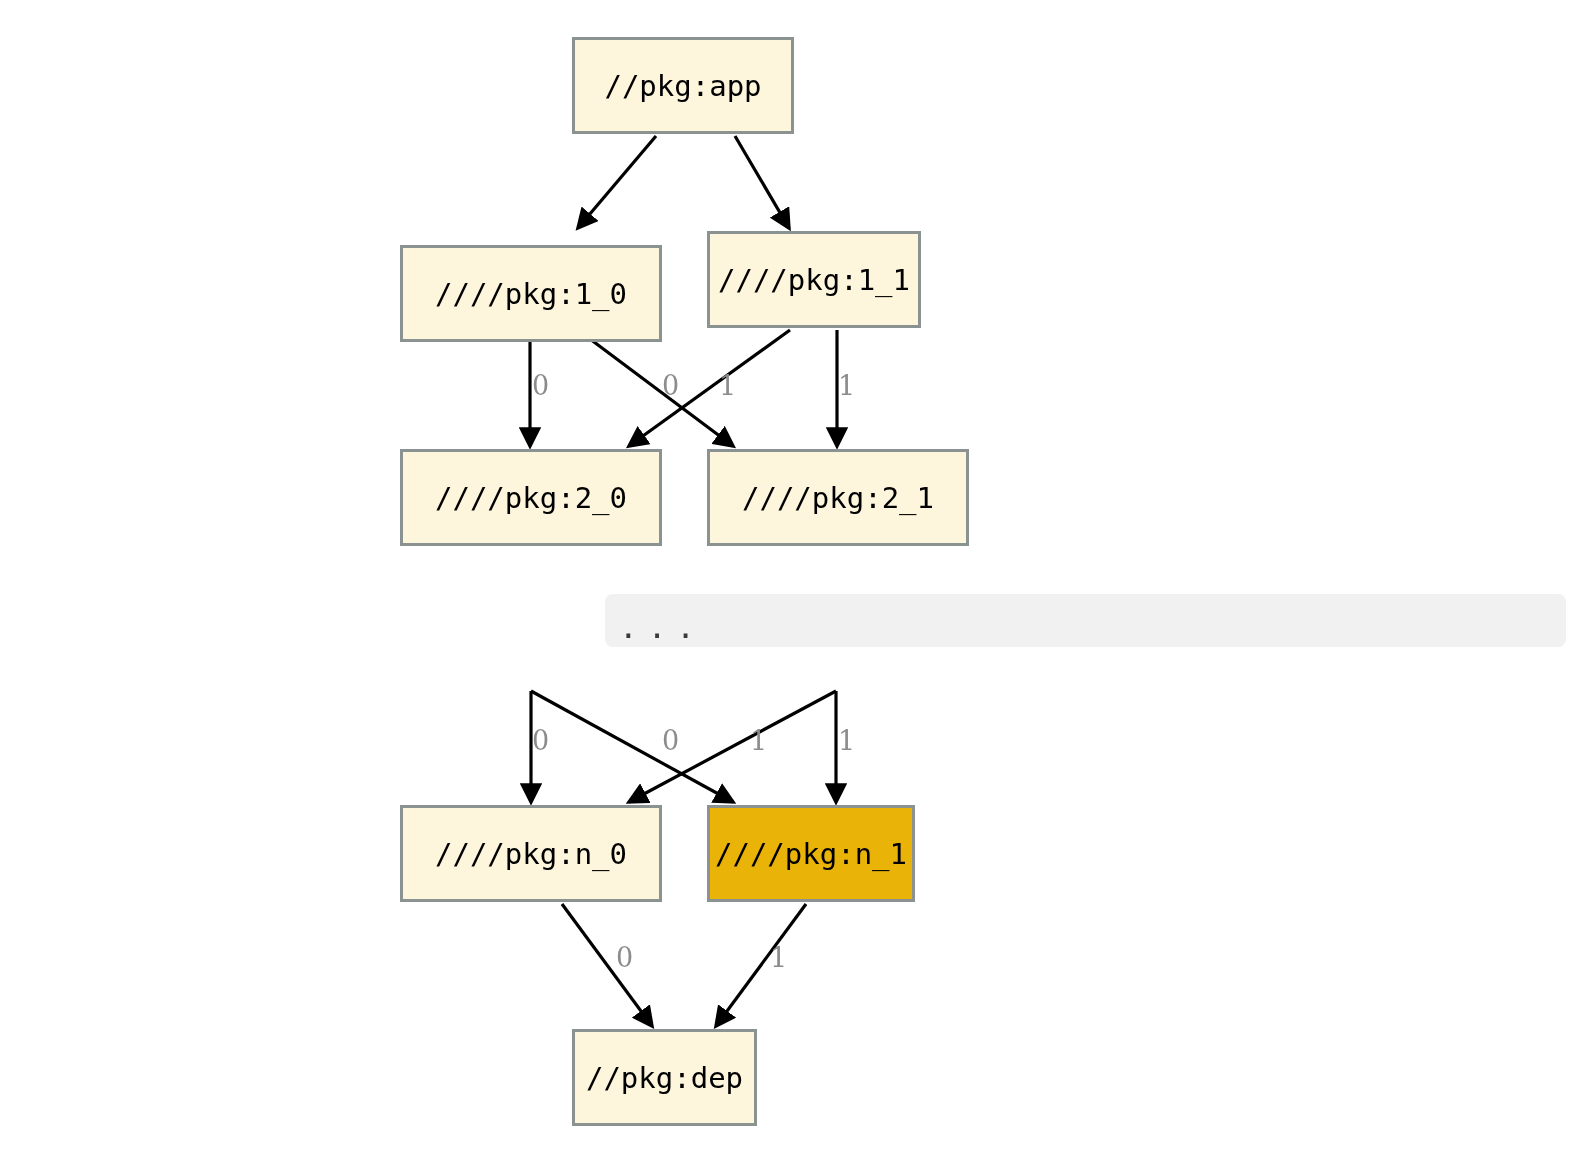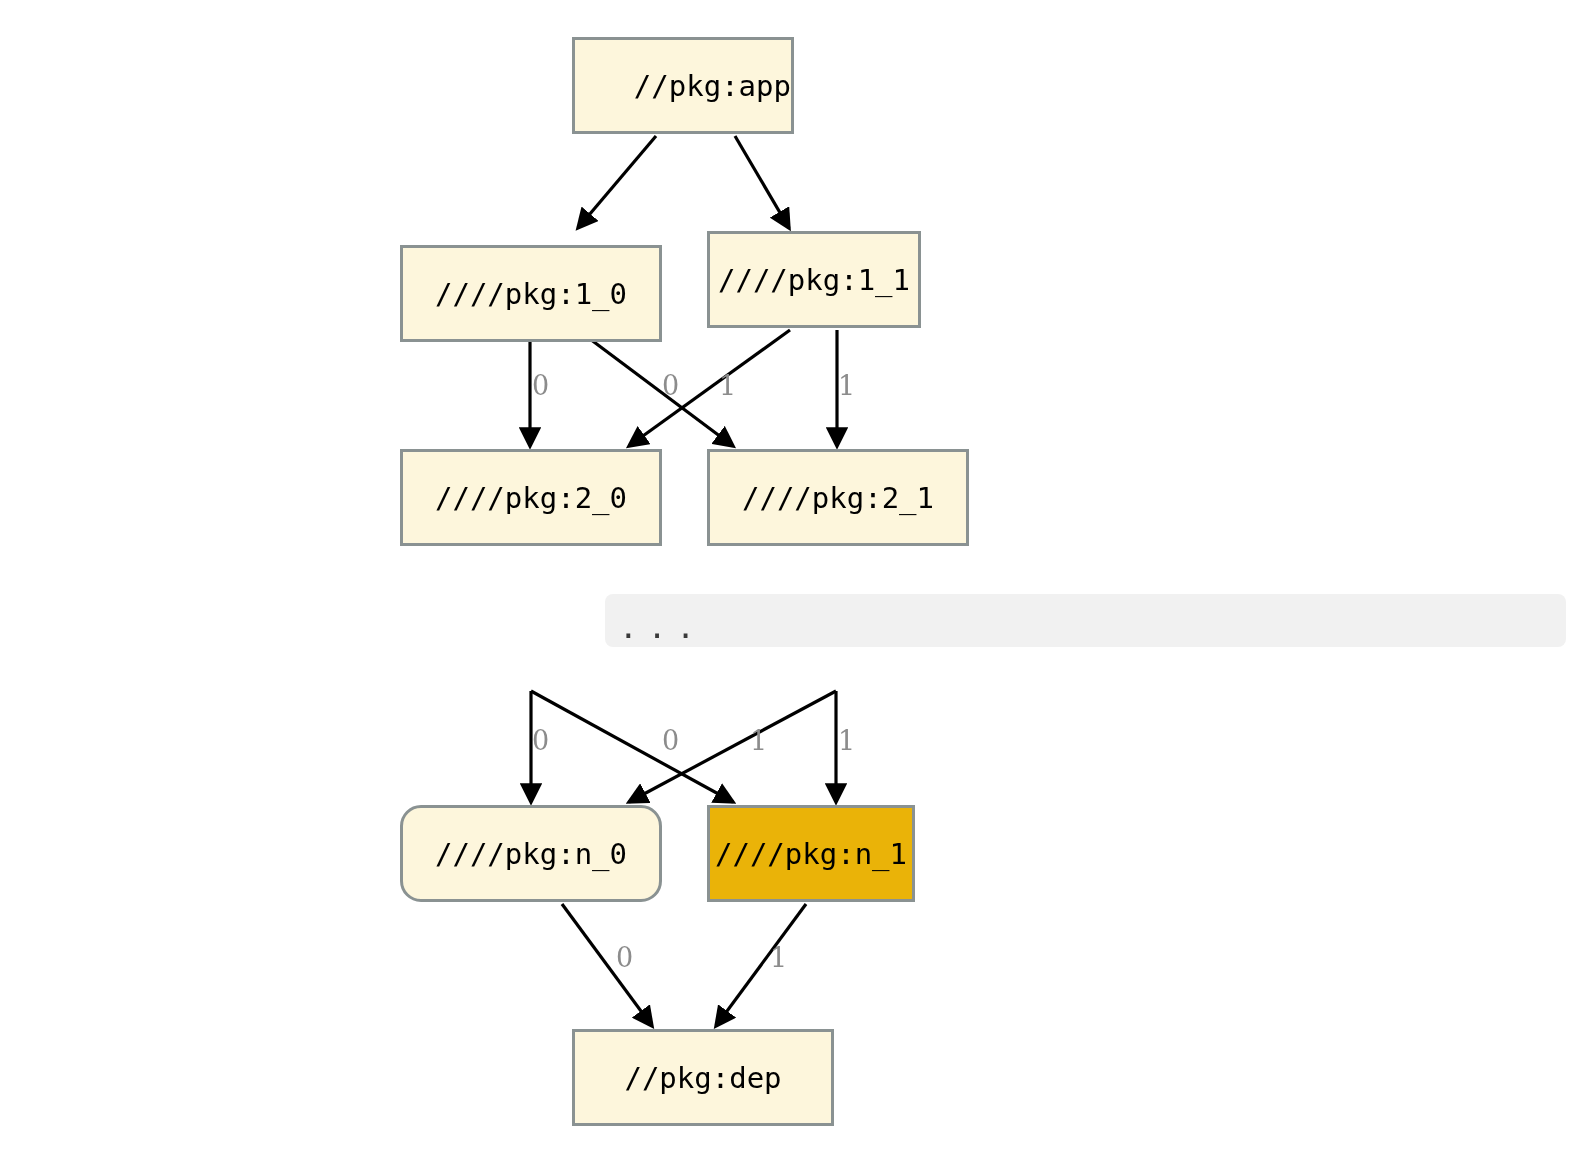--- a/index.html
+++ b/index.html
@@ -87,42 +87,42 @@
         <line x1="531" y1="691" x2="531" y2="802" stroke="#000000" stroke-width="3.2" marker-end="url(#arrow)"></line>
         <line x1="531" y1="691" x2="733" y2="802" stroke="#000000" stroke-width="3.2" marker-end="url(#arrow)"></line>
         <line x1="836" y1="691" x2="629" y2="802" stroke="#000000" stroke-width="3.2" marker-end="url(#arrow)"></line>
         <line x1="836" y1="691" x2="836" y2="802" stroke="#000000" stroke-width="3.2" marker-end="url(#arrow)"></line>
         <line x1="562" y1="904" x2="652" y2="1026" stroke="#000000" stroke-width="3.2" marker-end="url(#arrow)"></line>
         <line x1="806" y1="904" x2="716" y2="1026" stroke="#000000" stroke-width="3.2" marker-end="url(#arrow)"></line>
       </g>
   </svg>
 
   <div id="nodes-group">
-      <div class="node-box" style="left: 572px; top: 37px; width: 222px; height: 97px; background: rgb(253, 246, 220); border-color: rgb(138, 146, 146); justify-content: flex-end;">
+      <div class="node-box" style="left: 572px; top: 37px; width: 222px; height: 97px; background: rgb(253, 246, 220); border-color: rgb(138, 146, 146);">
         <span>//pkg:app</span>
       </div>
       <div class="node-box" style="left: 400px; top: 245px; width: 262px; height: 97px; background: rgb(253, 246, 220); border-color: rgb(138, 146, 146);">
         <span>////pkg:1_0</span>
       </div>
       <div class="node-box" style="left: 707px; top: 231px; width: 214px; height: 97px; background: rgb(253, 246, 220); border-color: rgb(138, 146, 146);">
         <span>////pkg:1_1</span>
       </div>
       <div class="node-box" style="left: 400px; top: 449px; width: 262px; height: 97px; background: rgb(253, 246, 220); border-color: rgb(138, 146, 146);">
         <span>////pkg:2_0</span>
       </div>
       <div class="node-box" style="left: 707px; top: 449px; width: 262px; height: 97px; background: rgb(253, 246, 220); border-color: rgb(138, 146, 146); text-align: center;">
         <span>////pkg:2_1</span>
       </div>
-      <div class="node-box" style="left: 400px; top: 805px; width: 262px; height: 97px; background: rgb(253, 246, 220); border-color: rgb(138, 146, 146); border-radius: 21px;">
+      <div class="node-box" style="left: 400px; top: 805px; width: 262px; height: 97px; background: rgb(253, 246, 220); border-color: rgb(138, 146, 146);">
         <span>////pkg:n_0</span>
       </div>
       <div class="node-box" style="left: 707px; top: 805px; width: 208px; height: 97px; background: #eab308; border-color: rgb(138, 146, 146);">
         <span>////pkg:n_1</span>
       </div>
-      <div class="node-box" style="left: 572px; top: 1029px; width: 262px; height: 97px; background: rgb(253, 246, 220); border-color: rgb(138, 146, 146);">
+      <div class="node-box" style="left: 572px; top: 1029px; width: 185px; height: 97px; background: rgb(253, 246, 220); border-color: rgb(138, 146, 146);">
         <span>//pkg:dep</span>
       </div>
     </div>
 
   <div id="labels-group">
       <div class="edge-label" style="left: 532px; top: 370px; color: rgb(140, 140, 140);">0</div>
       <div class="edge-label" style="left: 662px; top: 370px; color: rgb(140, 140, 140);">0</div>
       <div class="edge-label" style="left: 719px; top: 370px; color: rgb(140, 140, 140);">1</div>
       <div class="edge-label" style="left: 838px; top: 370px; color: rgb(140, 140, 140);">1</div>
       <div class="edge-label" style="left: 532px; top: 725px; color: rgb(140, 140, 140);">0</div>

